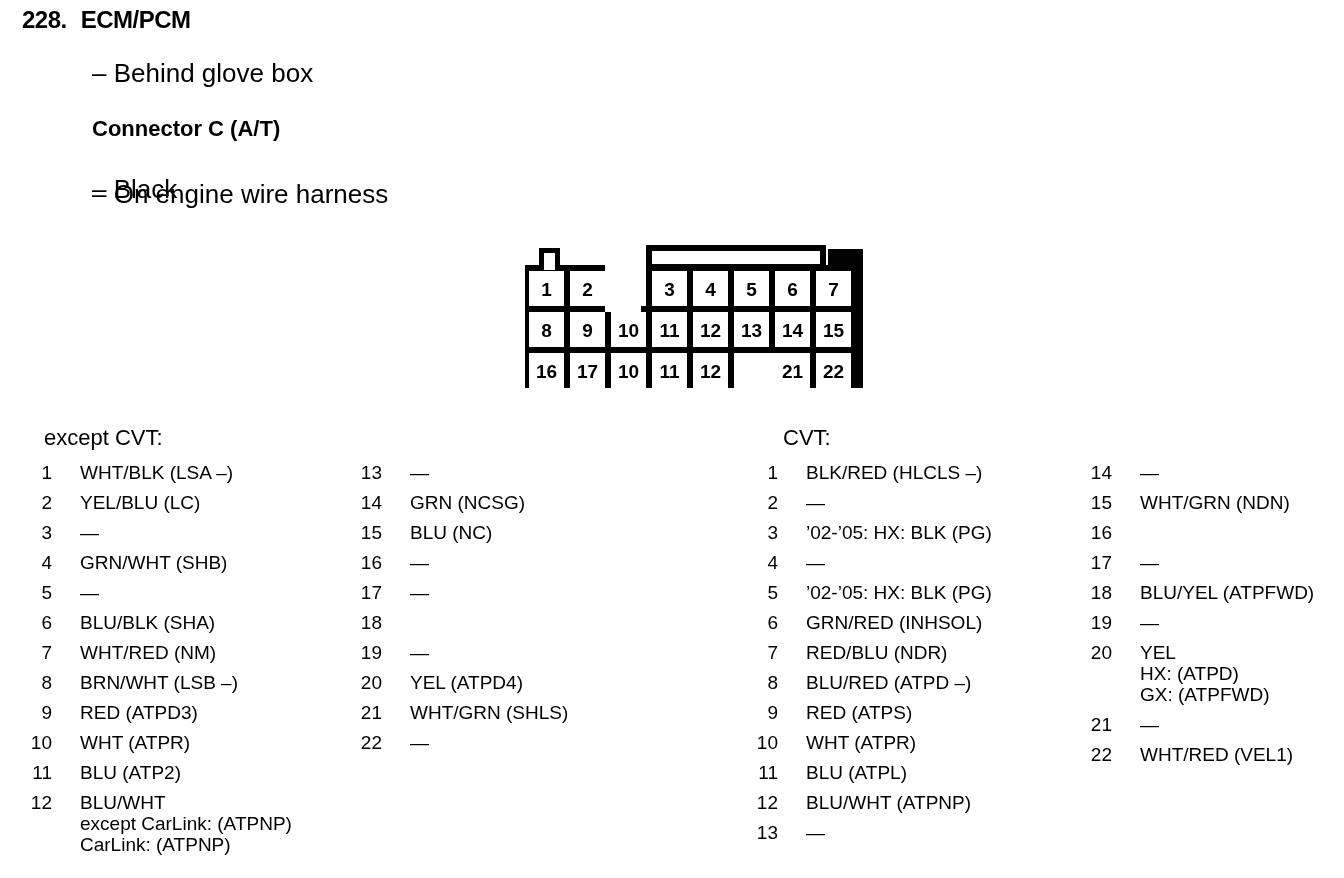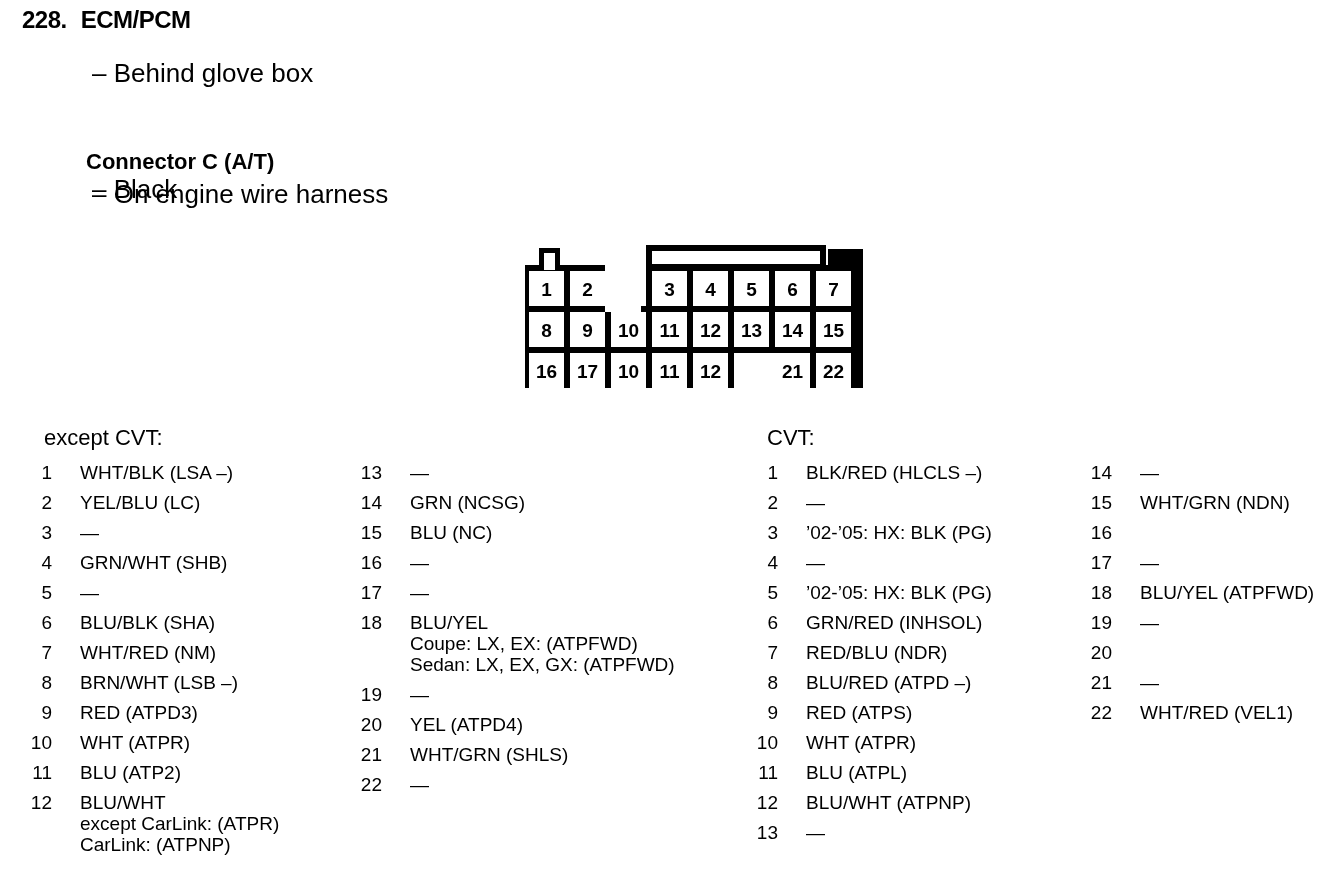--- a/index.html
+++ b/index.html
@@ -32,26 +32,25 @@
   .sub-note {
     position: absolute;
     left: 92px;
     font-size: 26px;
     white-space: nowrap;
   }
   .note-1 { top: 58px; }
 
   .conn-heading {
     position: absolute;
-    left: 86px;
+    left: 92px;
     top: 116px;
     font-size: 22px;
     font-weight: bold;
     white-space: nowrap;
-    margin-top: 33px;
   }
   .note-2 { top: 150px; margin-top: 24px; }
   .note-3 { top: 179px; }
 
   
   #connector {
     position: absolute;
     left: 525px;
     top: 228px;
     width: 360px;
@@ -68,21 +67,21 @@
   }
 
   
   .list-heading {
     position: absolute;
     font-size: 22px;
     font-weight: normal;
     white-space: nowrap;
   }
   #heading-except-cvt { left: 44px; top: 425px; }
-  #heading-cvt        { left: 767px; top: 425px; }
+  #heading-cvt        { left: 783px; top: 425px; }
 
   .pin-col {
     position: absolute;
     font-size: 19px;
   }
   #col-1 { left: 22px;   top: 462px; }
   #col-2 { left: 352px;  top: 462px; }
   #col-3 { left: 748px;  top: 462px; }
   #col-4 { left: 1082px; top: 462px; }
 
@@ -246,21 +245,21 @@
     <div class="pin-row">
       <div class="pin-num">11</div>
       <div class="pin-body">
         <div class="pin-val">BLU (ATP2)</div>
       </div>
     </div>
     <div class="pin-row">
       <div class="pin-num">12</div>
       <div class="pin-body">
         <div class="pin-val">BLU/WHT</div>
-        <div class="pin-sub">except CarLink: (ATPR)</div>
+        <div class="pin-sub">except CarLink: (ATPNP)</div>
         <div class="pin-sub">CarLink: (ATPNP)</div>
       </div>
     </div>
   </div>
 <div class="pin-col" id="col-2">
     <div class="pin-row">
       <div class="pin-num">13</div>
       <div class="pin-body">
         <div class="pin-val pin-empty">—</div>
       </div>
@@ -284,25 +283,20 @@
       </div>
     </div>
     <div class="pin-row">
       <div class="pin-num">17</div>
       <div class="pin-body">
         <div class="pin-val pin-empty">—</div>
       </div>
     </div>
     <div class="pin-row">
       <div class="pin-num">18</div>
-      <div class="pin-body">
-        <div class="pin-val">BLU/YEL</div>
-        <div class="pin-sub">Coupe: LX, EX: (ATPFWD)</div>
-        <div class="pin-sub">Sedan: LX, EX, GX: (ATPFWD)</div>
-      </div>
     </div>
     <div class="pin-row">
       <div class="pin-num">19</div>
       <div class="pin-body">
         <div class="pin-val pin-empty">—</div>
       </div>
     </div>
     <div class="pin-row">
       <div class="pin-num">20</div>
       <div class="pin-body">
@@ -431,20 +425,25 @@
       </div>
     </div>
     <div class="pin-row">
       <div class="pin-num">19</div>
       <div class="pin-body">
         <div class="pin-val pin-empty">—</div>
       </div>
     </div>
     <div class="pin-row">
       <div class="pin-num">20</div>
+      <div class="pin-body">
+        <div class="pin-val">YEL</div>
+        <div class="pin-sub">HX: (ATPD)</div>
+        <div class="pin-sub">GX: (ATPFWD)</div>
+      </div>
     </div>
     <div class="pin-row">
       <div class="pin-num">21</div>
       <div class="pin-body">
         <div class="pin-val pin-empty">—</div>
       </div>
     </div>
     <div class="pin-row">
       <div class="pin-num">22</div>
       <div class="pin-body">

